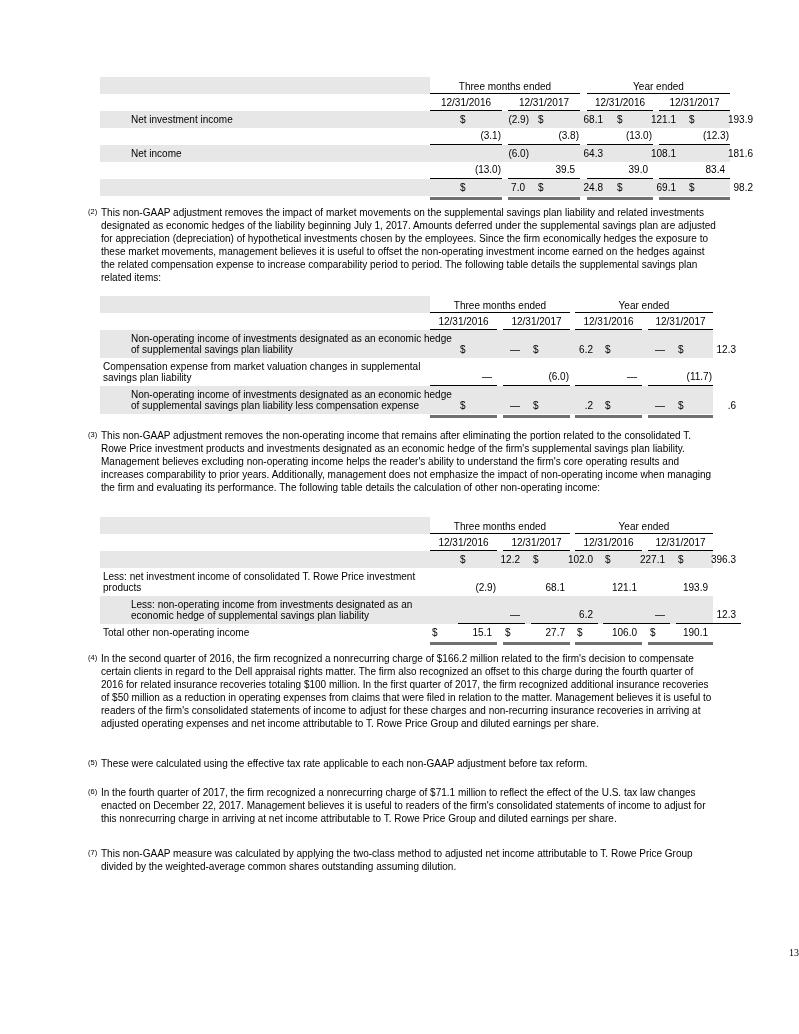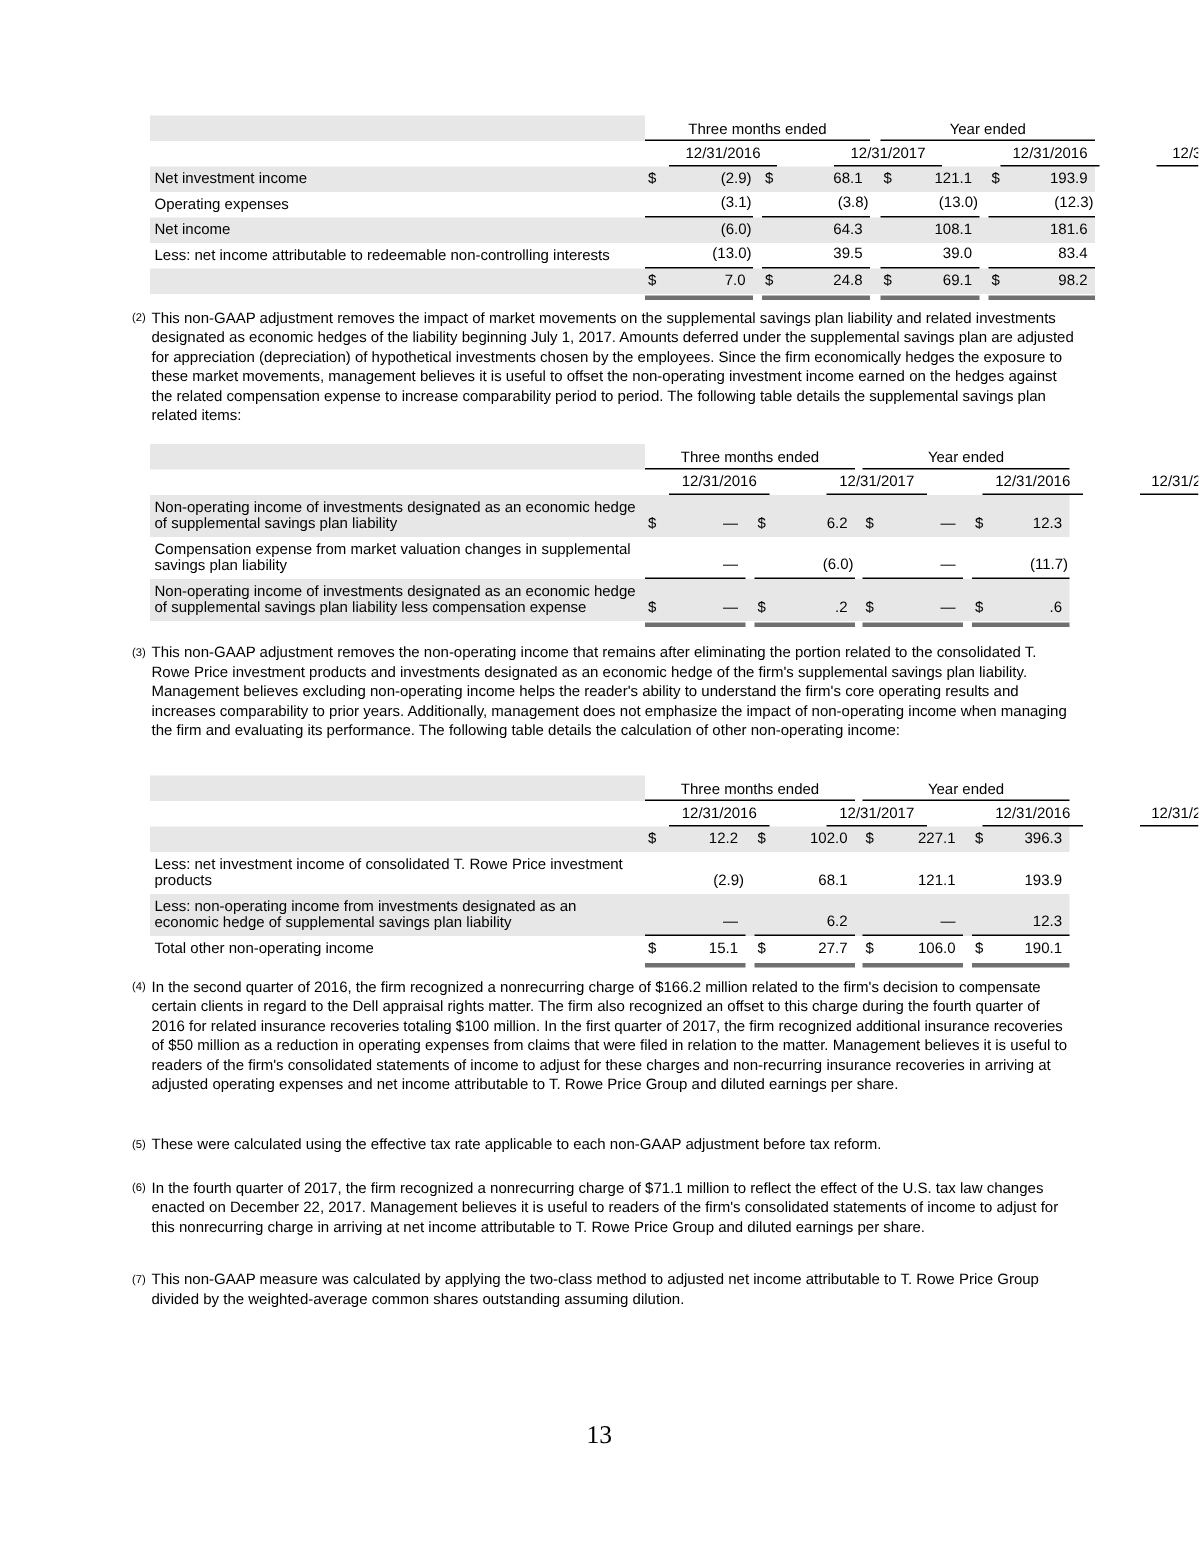--- a/index.html
+++ b/index.html
@@ -20,42 +20,42 @@
   .fintable{position:absolute;left:100px;font-size:10px;}
   .t1{top:77px;width:630px;}
   .t2{top:296px;width:613px;}
   .t3{top:517px;width:613px;}
   .trow{display:grid;min-height:17px;}
   .t1 .trow{grid-template-columns:330px 72px 6px 72px 7px 66px 6px 71px;}
   .t23 .trow{grid-template-columns:330px 67px 6px 67px 5px 67px 6px 65px;}
   .lbl{grid-column:1;padding:2.5px 2px 2.5px 3px;line-height:11.5px;}
   .c1{grid-column:2;} .c2{grid-column:4;} .c3{grid-column:6;} .c4{grid-column:8;}
   .g1{grid-column:2 / span 3;} .g2{grid-column:6 / span 3;}
-  .shade{background:var(--shade);}
+  .shade{background:var(--shade);padding-left:28px;}
   .hshade{background:var(--shade);}
   .thA{height:15px;}
-  .thB{height:17px;gap:16px;}
+  .thB{height:17px;}
   .gh{border-bottom:1px solid var(--rule);text-align:center;align-self:end;padding-bottom:1px;}
   .dh{border-bottom:1px solid var(--rule);text-align:center;align-self:end;padding:2px 0;}
   .cell{display:flex;justify-content:space-between;align-items:flex-end;padding:2px 0 3px;}
   .cur{padding-left:2px;}
   .val{padding-right:1px;white-space:nowrap;}
   .val.pad{padding-right:5px;}
   .rule .cell{border-bottom:1px solid var(--rule);}
   .hrow{margin-top:1px;min-height:3px;}
   .hbar{height:3px;background:var(--heavy);}
   
   .footnote{position:absolute;left:88px;width:632px;display:flex;align-items:flex-start;}
   .fn-marker{width:13px;flex:none;font-size:7.5px;line-height:10px;padding-top:1px;}
   .fn-text{width:616px;flex:none;font-size:10px;line-height:13px;}
   .fn-2{top:206px;} .fn-3{top:429px;} .fn-4{top:652px;}
   .fn-5{top:757px;} .fn-6{top:786px;} .fn-7{top:847px;}
   
-  .pageno{position:absolute;top:947px;left:0;right:0;text-align:center;
-          font-family:"Liberation Serif",serif;font-size:17px;}
+  .pageno{position:absolute;top:947px;left:0;right:0;text-align:right;
+          font-family:"Liberation Serif",serif;font-size:10px;}
 </style>
 </head>
 <body>
 
 <div class="page">
 
   <div class="fintable t1">
     <div class="trow thA">
       <div class="lbl hshade"></div>
       <div class="gh g1">Three months ended</div>
@@ -81,21 +81,20 @@
       <div class="cell c3">
           <span class="cur">$</span>
           <span class="val pad">121.1</span>
         </div>
       <div class="cell c4">
           <span class="cur">$</span>
           <span class="val pad">193.9</span>
         </div>
     </div>
     <div class="trow rule">
-      <div class="lbl">Operating expenses</div>
       <div class="cell c1">
           <span class="cur"></span>
           <span class="val">(3.1)</span>
         </div>
       <div class="cell c2">
           <span class="cur"></span>
           <span class="val">(3.8)</span>
         </div>
       <div class="cell c3">
           <span class="cur"></span>
@@ -119,21 +118,20 @@
       <div class="cell c3">
           <span class="cur"></span>
           <span class="val pad">108.1</span>
         </div>
       <div class="cell c4">
           <span class="cur"></span>
           <span class="val pad">181.6</span>
         </div>
     </div>
     <div class="trow rule">
-      <div class="lbl">Less: net income attributable to redeemable non-controlling interests</div>
       <div class="cell c1">
           <span class="cur"></span>
           <span class="val">(13.0)</span>
         </div>
       <div class="cell c2">
           <span class="cur"></span>
           <span class="val pad">39.5</span>
         </div>
       <div class="cell c3">
           <span class="cur"></span>

